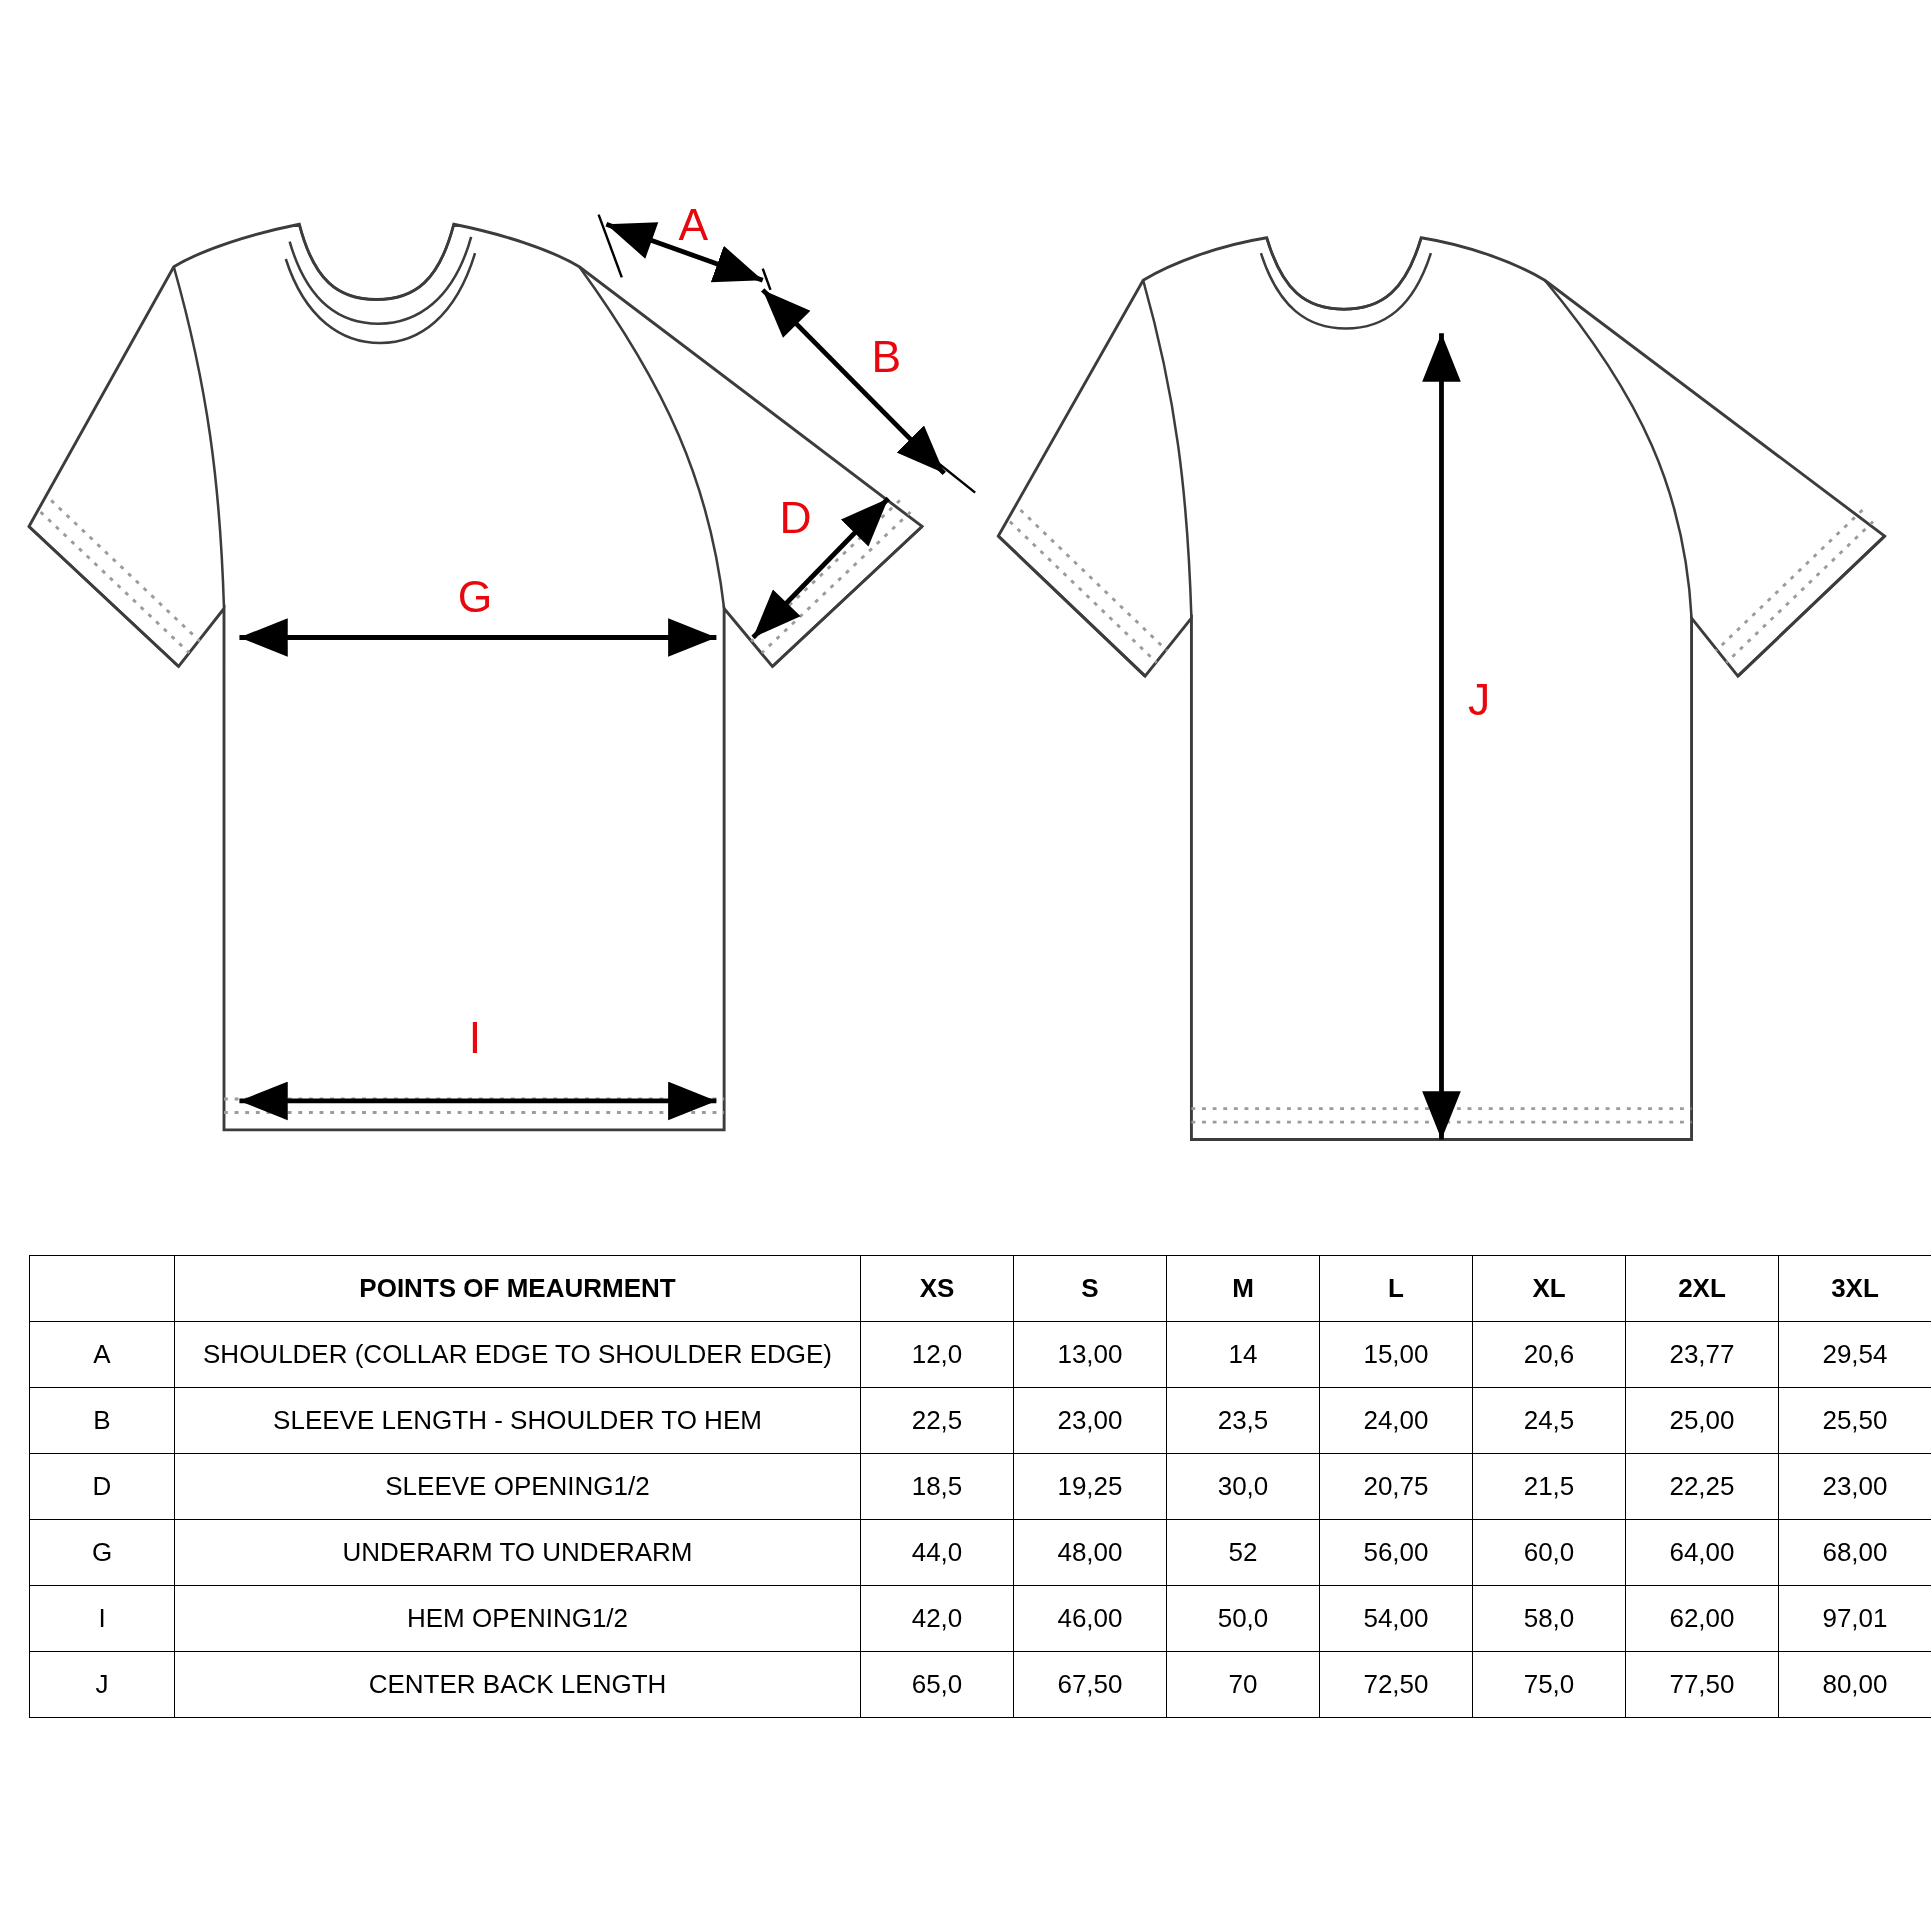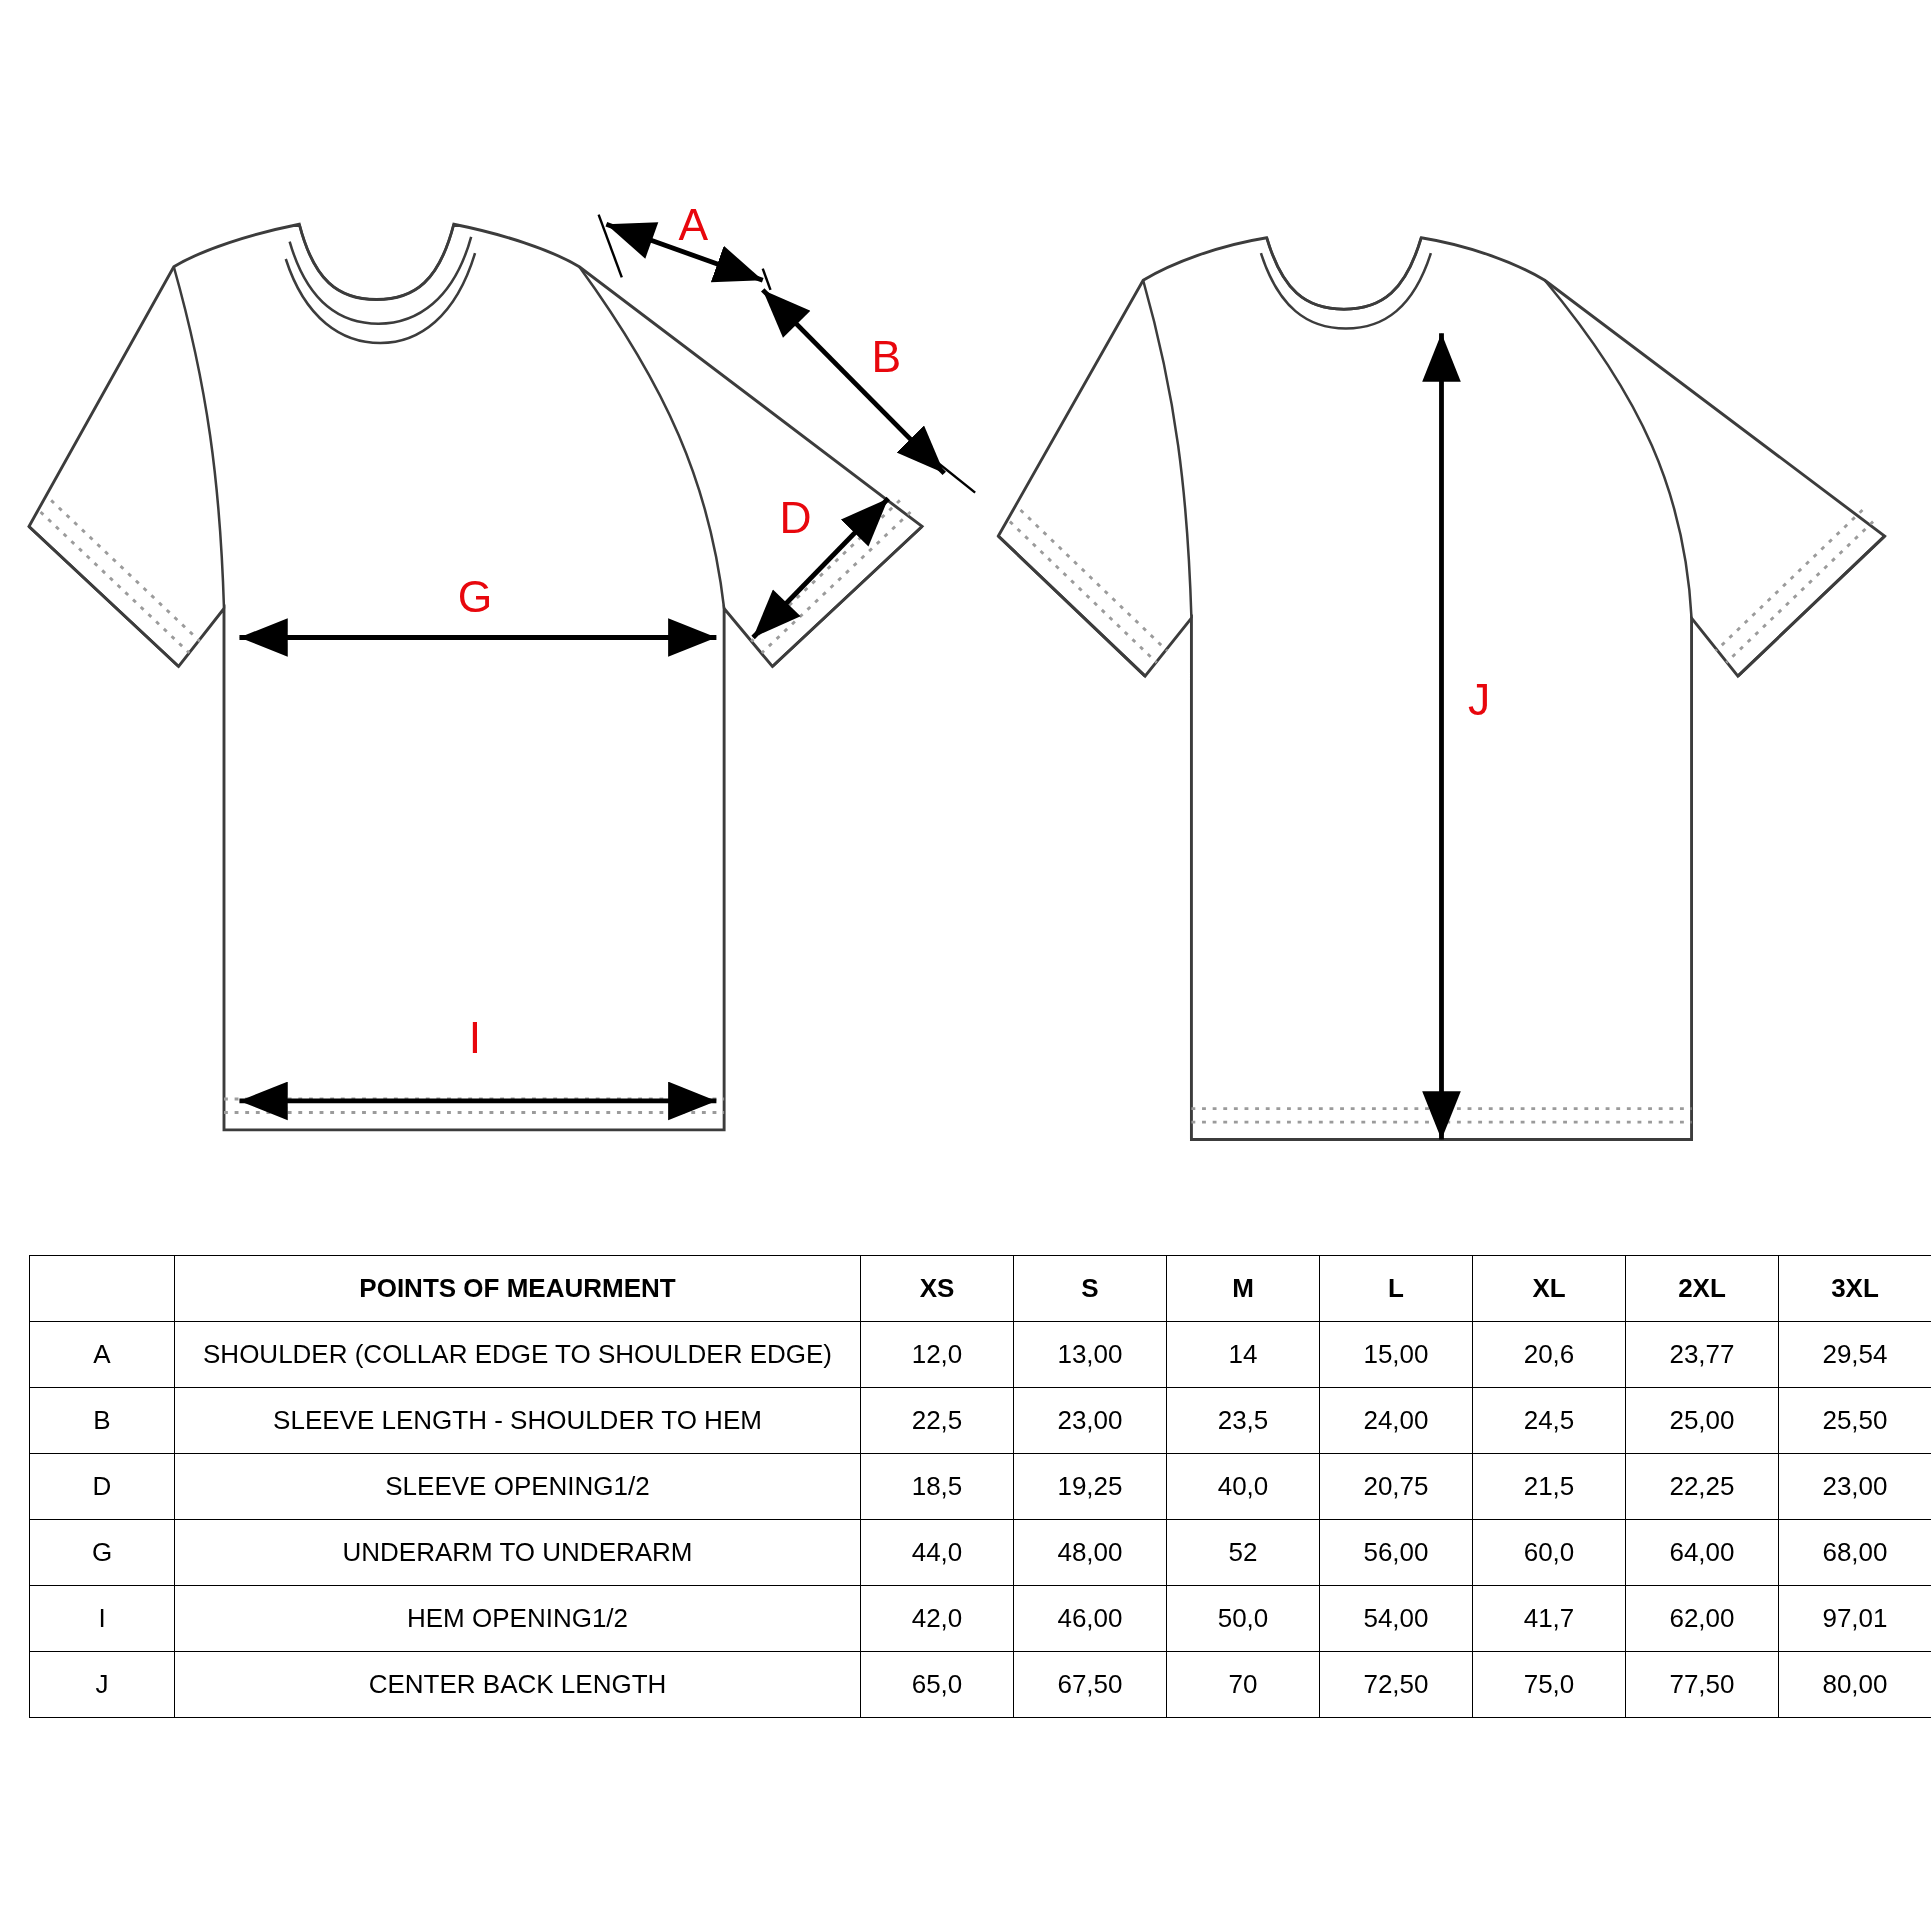--- a/index.html
+++ b/index.html
@@ -247,21 +247,21 @@
         <td>24,00</td>
         <td>24,5</td>
         <td>25,00</td>
         <td>25,50</td>
       </tr>
       <tr>
         <td class="cell-letter">D</td>
         <td class="cell-pom">SLEEVE OPENING1/2</td>
         <td>18,5</td>
         <td>19,25</td>
-        <td>40,0</td>
+        <td>30,0</td>
         <td>20,75</td>
         <td>21,5</td>
         <td>22,25</td>
         <td>23,00</td>
       </tr>
       <tr>
         <td class="cell-letter">G</td>
         <td class="cell-pom">UNDERARM TO UNDERARM</td>
         <td>44,0</td>
         <td>48,00</td>
@@ -271,21 +271,21 @@
         <td>64,00</td>
         <td>68,00</td>
       </tr>
       <tr>
         <td class="cell-letter">I</td>
         <td class="cell-pom">HEM OPENING1/2</td>
         <td>42,0</td>
         <td>46,00</td>
         <td>50,0</td>
         <td>54,00</td>
-        <td>41,7</td>
+        <td>58,0</td>
         <td>62,00</td>
         <td>97,01</td>
       </tr>
       <tr>
         <td class="cell-letter">J</td>
         <td class="cell-pom">CENTER BACK LENGTH</td>
         <td>65,0</td>
         <td>67,50</td>
         <td>70</td>
         <td>72,50</td>

